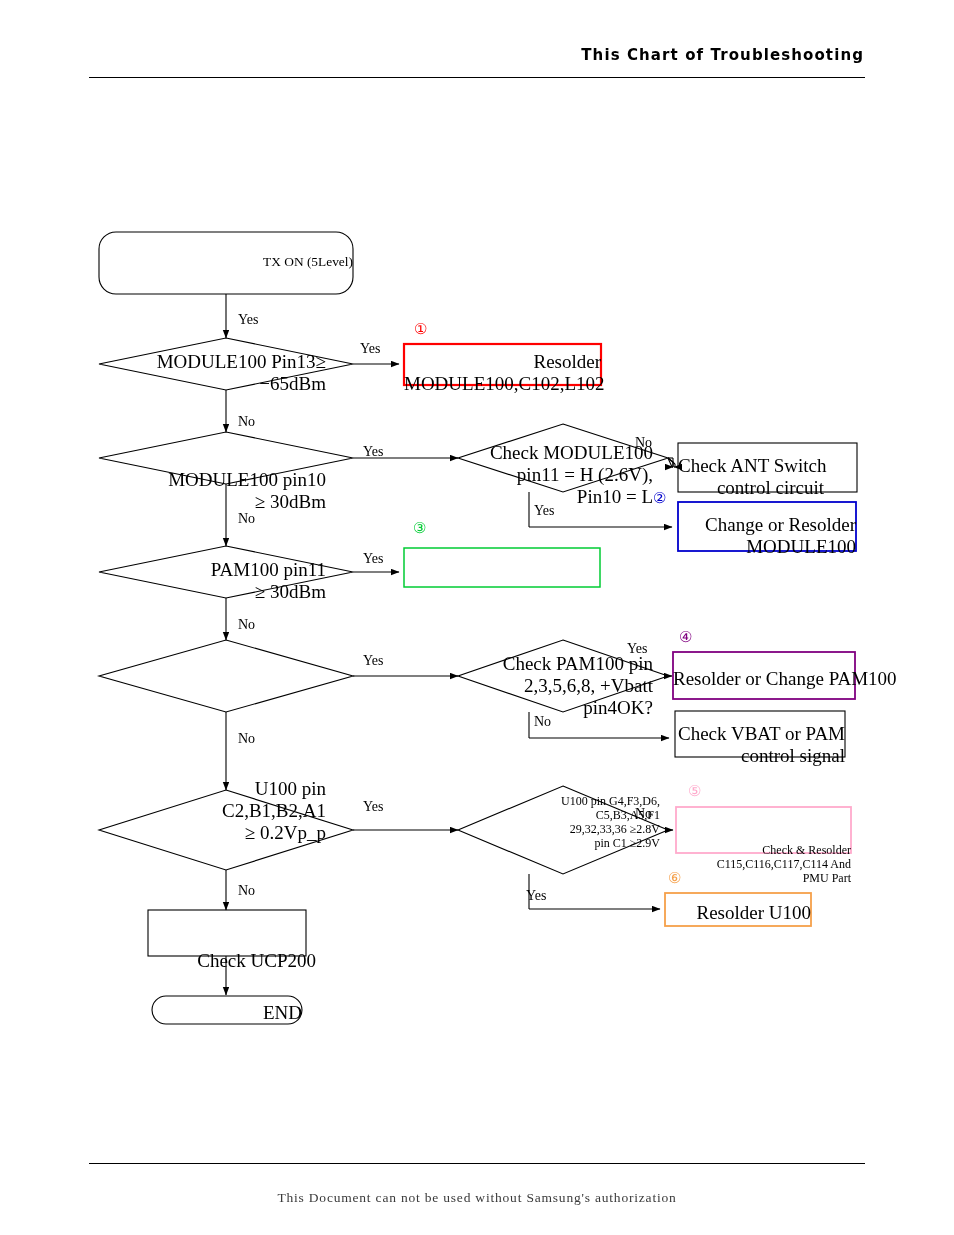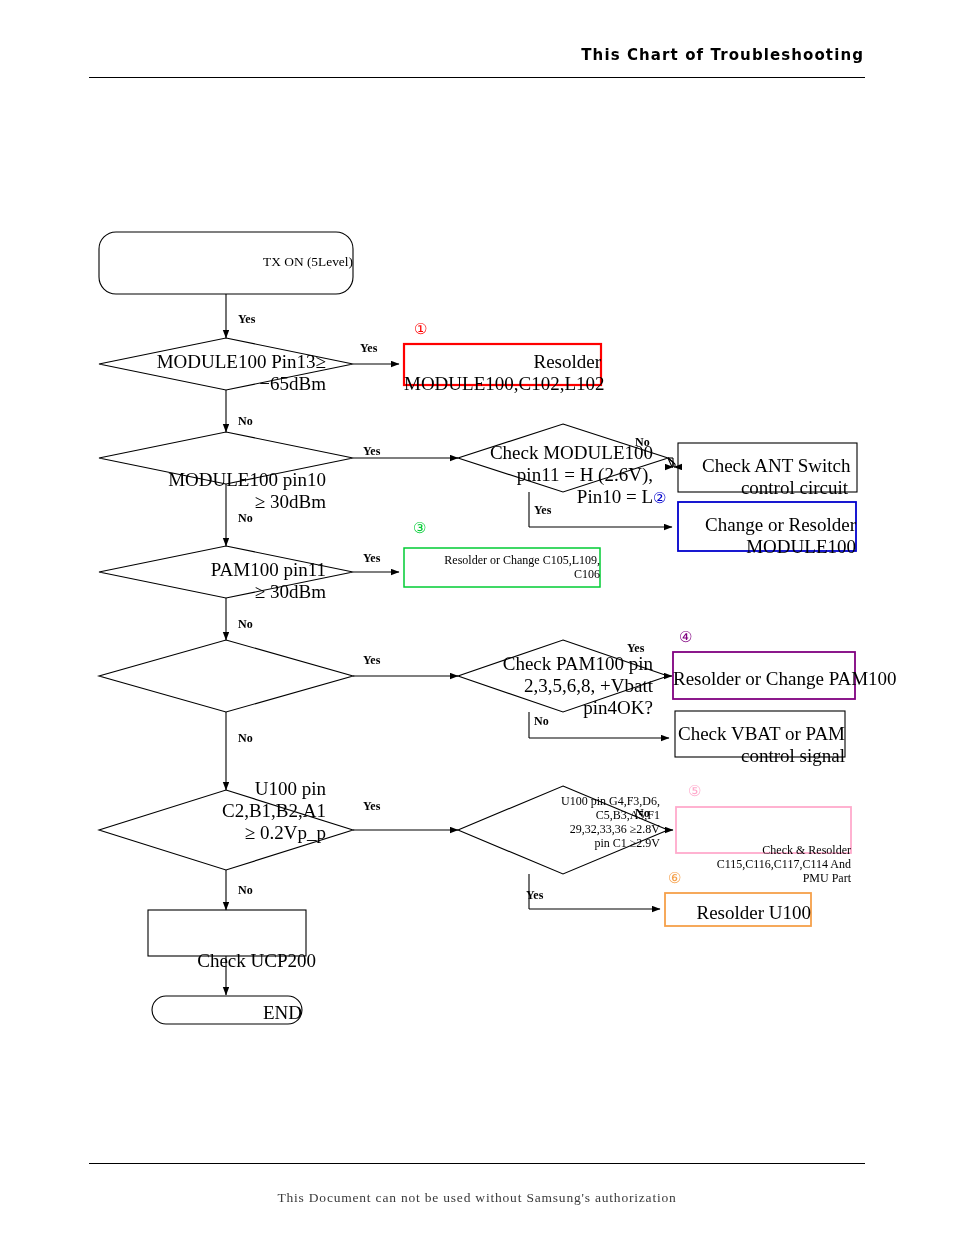--- a/index.html
+++ b/index.html
@@ -79,23 +79,22 @@
     line-height: 1.16;
     white-space: pre;
     pointer-events: none;
   }
   .t-14 { font-size: 13.4px; }
   .t-13 { font-size: 19px; }
   .t-12 { font-size: 12.0px; }
 
   .edge-label {
     position: absolute;
-    font-size: 12px;
+    font-size: 14px;
     white-space: nowrap;
-    font-weight: bold;
   }
 
   .circ-num {
     position: absolute;
     font-size: 15px;
     line-height: 1;
     white-space: nowrap;
   }
 </style>
 </head>
@@ -210,31 +209,29 @@
   <div class="node-text t-13" style="left:404px; top:351px; width:197px;">Resolder
 MODULE100,C102,L102</div>
 
   <div class="node-text t-13" style="left:126px; top:445px; width:200px;margin-top:24px;">MODULE100 pin10
 ≥ 30dBm</div>
 
   <div class="node-text t-13" style="left:473px; top:442px; width:180px;">Check MODULE100
 pin11 = H (2.6V),
 Pin10 = L</div>
 
-  <div class="node-text t-13" style="left:678px; top:455px; width:146px;padding-left:24px;">Check ANT Switch
+  <div class="node-text t-13" style="left:678px; top:455px; width:146px;">Check ANT Switch
 control circuit</div>
 
   <div class="node-text t-13" style="left:678px; top:514px; width:178px;">Change or Resolder
 MODULE100</div>
 
   <div class="node-text t-13" style="left:126px; top:559px; width:200px;">PAM100 pin11
 ≥ 30dBm</div>
 
-  <div class="node-text t-12" style="left:404px; top:554px; width:196px;">Resolder or Change C105,L109,
-C106</div>
 
 
   <div class="node-text t-13" style="left:473px; top:653px; width:180px;">Check PAM100 pin
 2,3,5,6,8, +Vbatt
 pin4OK?</div>
 
   <div class="node-text t-13" style="left:673px; top:668px; width:184px;">Resolder or Change PAM100</div>
 
   <div class="node-text t-13" style="left:675px; top:723px; width:170px;">Check VBAT or PAM
 control signal</div>

